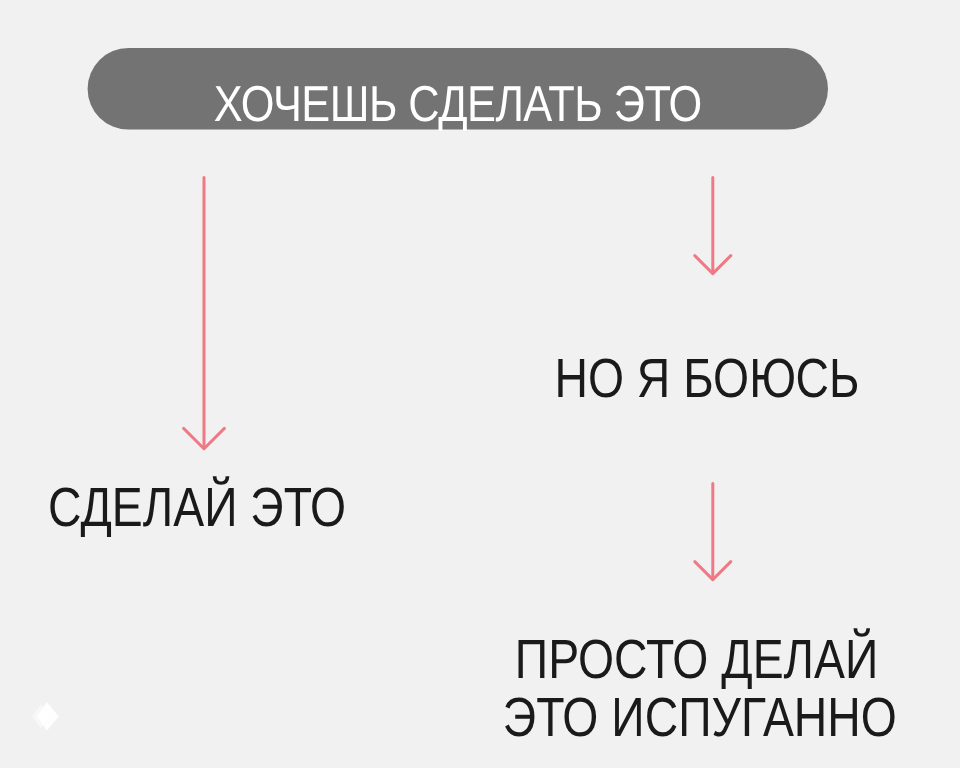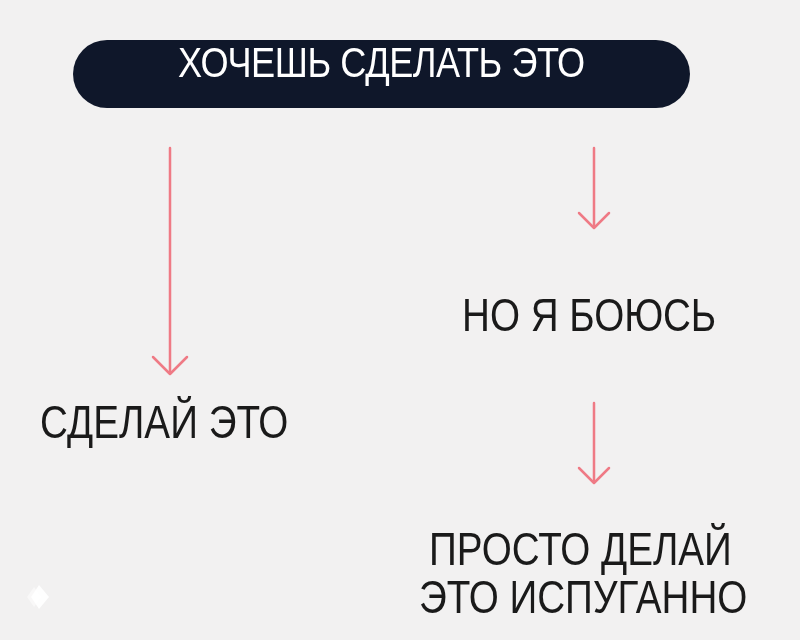--- a/index.html
+++ b/index.html
@@ -14,23 +14,23 @@
       overflow: hidden;
       font-family: "Liberation Sans", "DejaVu Sans", sans-serif;
     }
     .pill {
       position: absolute;
       left: 73px;
       top: 40px;
       width: 617px;
       height: 68px;
       border-radius: 34px;
-      background: #0f172a;
+      background: #737373;
       display: flex;
-      align-items: flex-start;
+      align-items: flex-end;
       justify-content: center;
     }
     .pill-text {
       color: #ffffff;
       font-size: 42px;
       font-weight: 400;
       letter-spacing: -0.5px;
       transform: scaleX(0.86);
       white-space: nowrap;
       line-height: 1;

